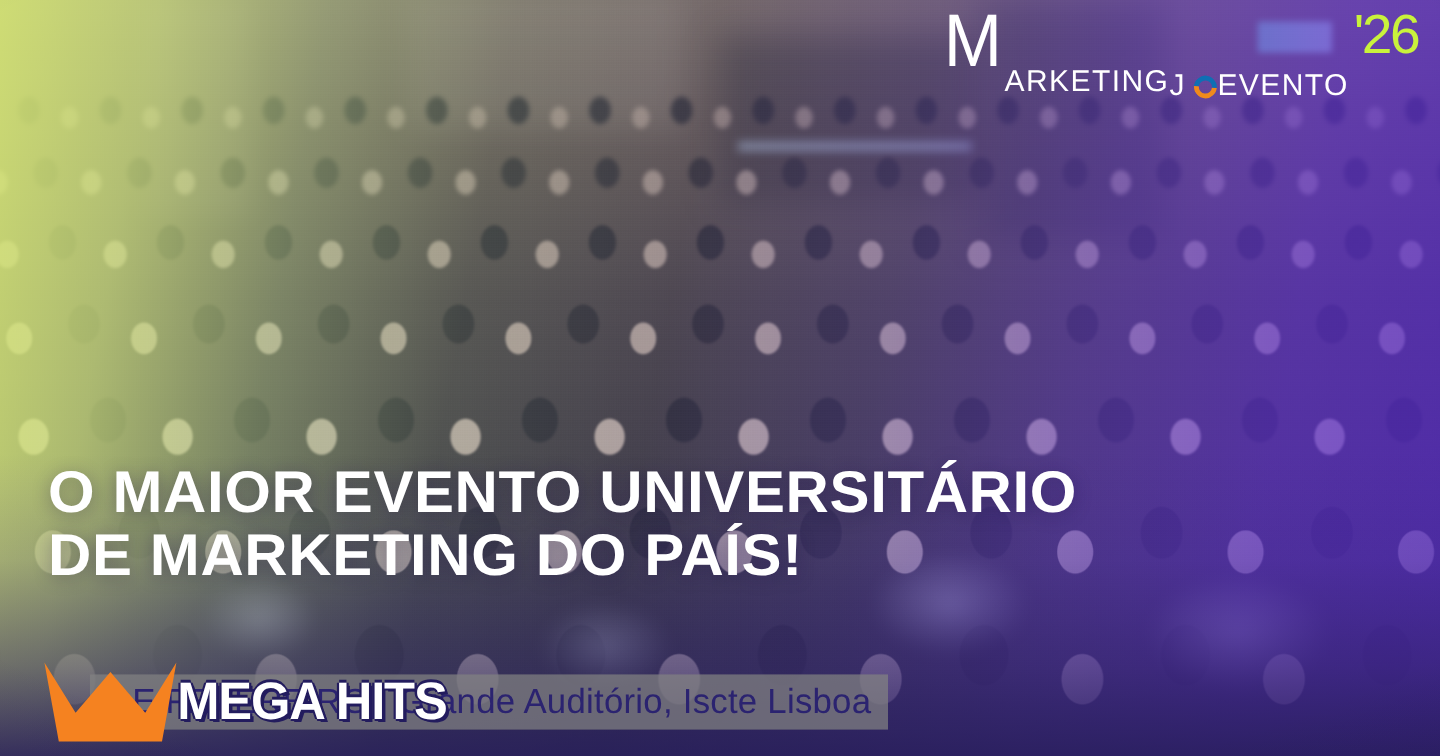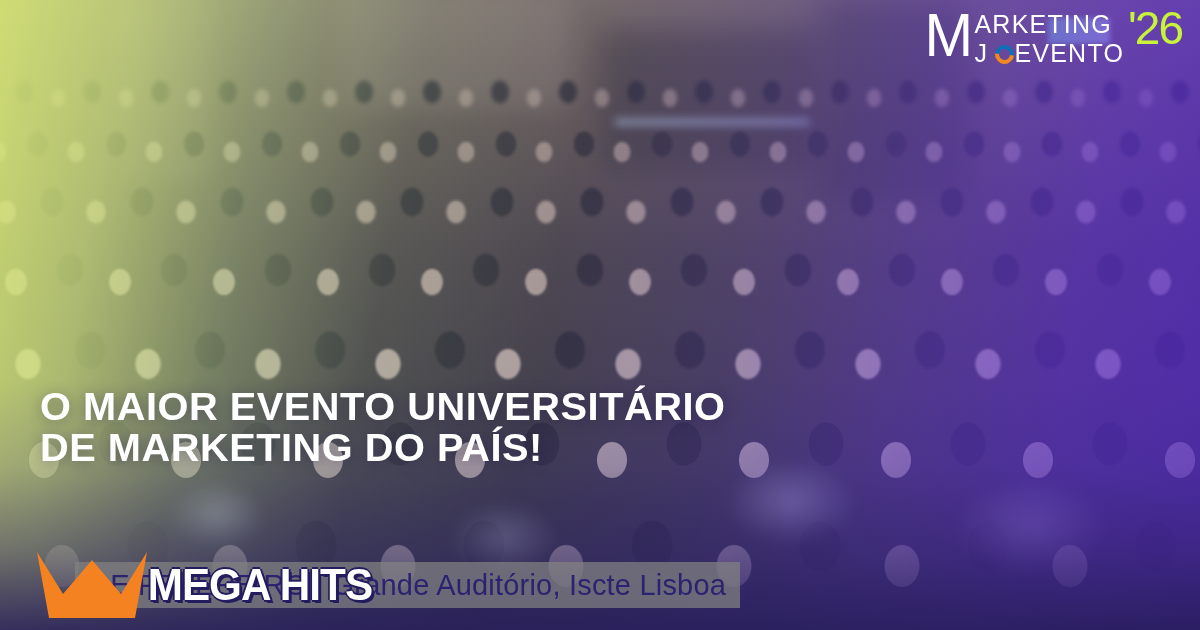--- a/index.html
+++ b/index.html
@@ -101,21 +101,21 @@
       background:radial-gradient(ellipse 130% 120% at 50% 44%, rgba(0,0,0,0) 52%, rgba(18,10,50,.30) 100%); }
 
   
   .mj-logo { position:absolute; right:18px; top:6px; display:flex; align-items:flex-start; }
   .mj-mark { display:flex; align-items:flex-start; color:#ffffff; }
   .mj-bigM {
     font-family:"Liberation Sans", sans-serif;
     font-size:62px; line-height:.92; font-weight:400; letter-spacing:-2px;
     color:#fff; transform:scaleX(.94); margin-right:2px;
   }
-  .mj-lines { display:flex; flex-direction:column; padding-top:6px; }
+  .mj-lines { display:flex; flex-direction:row; padding-top:6px;margin-top:44px; }
   .mj-l1, .mj-l2 {
     font-size:25px; font-weight:400; letter-spacing:1.2px; line-height:1.02;
     color:#ffffff; white-space:nowrap;
   }
   .mj-l2 { margin-top:3px; display:flex; align-items:center; }
   .mj-jglyph { position:relative; display:inline-block; width:19px; }
   .mj-jglyph .jstem { font-size:25px; }
   .mj-ocircle {
     display:inline-block; width:19px; height:19px; border-radius:50%;
     border:4px solid #0f6fb4;
@@ -127,21 +127,21 @@
     font-size:46px; font-weight:400; color:#c9f23c; letter-spacing:-2px;
     line-height:.9; margin-left:4px; align-self:flex-start; padding-top:2px;
   }
 
   
   .headline {
     position:absolute; left:40px; top:386px; width:1130px;
     color:#ffffff;
     font-family:"Liberation Sans", sans-serif;
     font-weight:700;
-    font-size:39px;
+    font-size:49px;
     line-height:1.06;
     letter-spacing:.5px;
     text-transform:uppercase;
     text-shadow:0 2px 14px rgba(30,16,70,.35);
   }
   .headline .l { display:block; white-space:nowrap; transform:scaleX(1.02); transform-origin:left center; }
 
   
   .infobar {
     position:absolute; left:75px; top:562px; height:46px;

